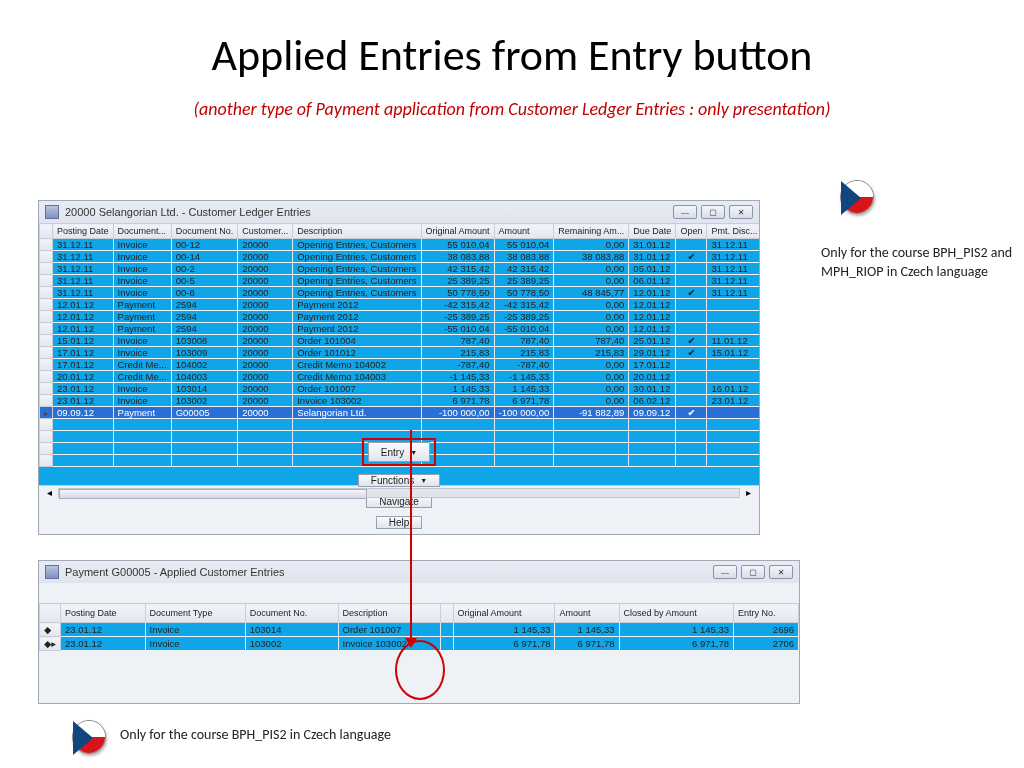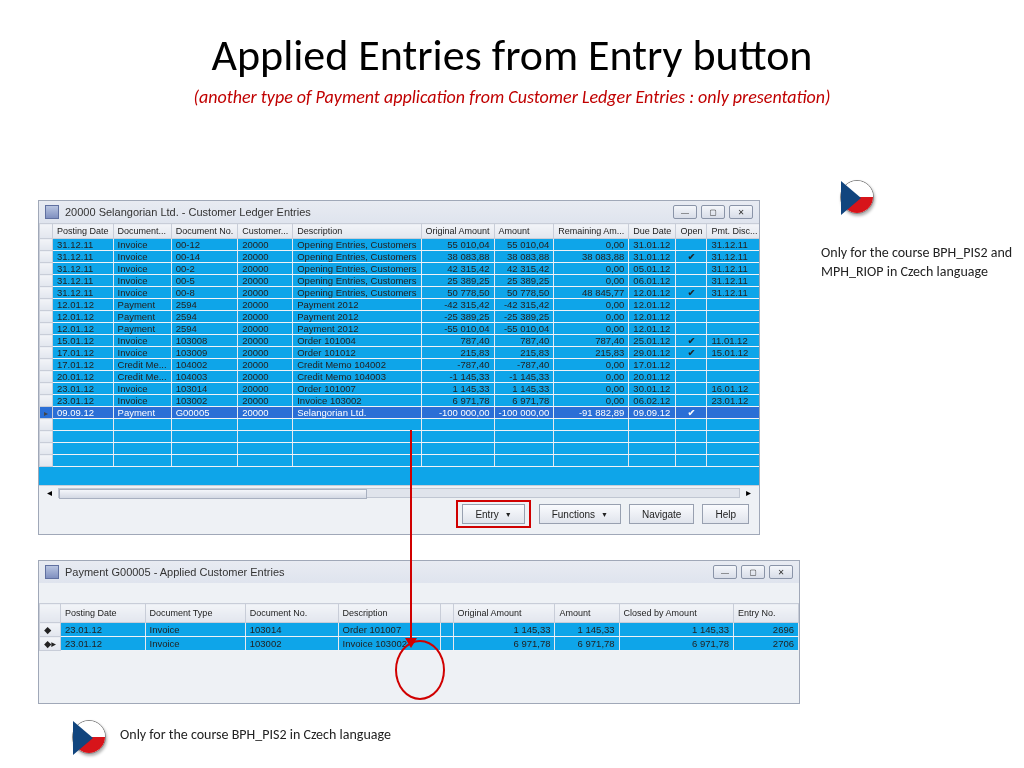--- a/index.html
+++ b/index.html
@@ -1,39 +1,39 @@
 <!DOCTYPE html>
 <html><head>
 <meta charset="utf-8">
 <style>
   * { box-sizing: border-box; margin: 0; padding: 0; }
   body { font-family: Calibri, Arial, sans-serif; background: #fff; width: 1024px; height: 768px; position: relative; }
   .title { text-align: center; font-size: 44px; font-weight: 400; margin-top: 28px; }
-  .subtitle { text-align: center; font-size: 18px; font-style: italic; color: #c00000; margin-top: 4px; }
+  .subtitle { text-align: center; font-size: 18px; font-style: italic; color: #c00000; margin-top: 16px; }
   .window { position: absolute; background: #eef1f5; border: 1px solid #a0a8b8; font-family: "Segoe UI", Tahoma, sans-serif; font-size: 10px; }
   .win1 { left: 38px; top: 200px; width: 722px; height: 335px; }
   .win2 { left: 38px; top: 560px; width: 762px; height: 144px; }
   .titlebar { height: 22px; background: linear-gradient(#e8ebf2,#dfe4ee); display: flex; align-items: center; padding: 0 6px; font-size: 11px; color: #333; }
   .titlebar .icon { width: 14px; height: 14px; background: linear-gradient(#b8c4e0,#8090c0); border: 1px solid #6070a0; margin-right: 6px; }
   .winbtns { margin-left: auto; display: flex; gap: 4px; }
   .winbtns span { display: inline-flex; align-items: center; justify-content: center; width: 24px; height: 14px; border: 1px solid #8a94a8; background: linear-gradient(#f4f6fa,#d8dde8); font-size: 8px; color: #333; border-radius: 2px; }
   .grid { background: #0ea5e9; overflow: hidden; }
   .grid table { border-collapse: collapse; width: 100%; font-size: 9.5px; color: #222; }
   .grid th { background: linear-gradient(#f2f4f8,#e2e6ee); border: 1px solid #c8cdd8; padding: 2px 4px; font-weight: 400; text-align: left; white-space: nowrap; font-size: 9px; }
   .grid td { border-right: 1px solid #e6e9ef; border-bottom: 1px solid #f0f2f6; padding: 0 4px; white-space: nowrap; height: 12px; }
   .grid tr.selected td { background: #2a6fd6; color: #fff; }
   .grid td.num { text-align: right; margin-left: 36px; }
   .grid td.ctr { text-align: center; }
   .rowhdr { width: 16px; background: linear-gradient(#f2f4f8,#e2e6ee); border: 1px solid #c8cdd8 !important; }
   .rowptr::before { content: "▸"; font-size: 8px; color: #444; }
   .grid1 { height: 262px; }
   .scrollbar { height: 14px; background: #eef1f5; border-top: 1px solid #c8cdd8; display: flex; align-items: center; padding: 0 8px; }
   .scrolltrack { flex: 1; height: 10px; background: #e0e4ec; border: 1px solid #c0c6d2; position: relative; }
   .scrolltrack::after { content: ""; position: absolute; left: 0; top: 0; width: 45%; height: 100%; background: linear-gradient(#f4f6fa,#d4d9e4); border: 1px solid #a8b0c0; }
-  .footer1 { height: 30px; background: #eef1f5; display: flex; align-items: center; justify-content: flex-end; gap: 8px; padding: 0 10px; }
+  .footer1 { height: 30px; background: #eef1f5; display: flex; align-items: center; justify-content: flex-end; gap: 8px; padding: 0 10px; flex-direction: column; }
   .btn { display: inline-flex; align-items: center; justify-content: center; height: 20px; padding: 0 12px; background: linear-gradient(#fafbfe,#e0e4ec); border: 1px solid #98a0b0; font-size: 10px; color: #222; }
   .btn .caret { margin-left: 6px; font-size: 7px; }
   .entry-box { border: 2px solid #d00000; padding: 2px 4px; }
   .grid2 th { padding: 4px 4px; }
   .grid2 td { height: 14px; }
   .arrow-line { position: absolute; left: 410px; top: 430px; width: 2px; height: 210px; background: #d00000; }
   .arrow-head { position: absolute; left: 405px; top: 638px; width: 0; height: 0; border-left: 6px solid transparent; border-right: 6px solid transparent; border-top: 10px solid #d00000; }
   .red-oval { position: absolute; left: 395px; top: 640px; width: 50px; height: 60px; border: 2px solid #d00000; border-radius: 50%; }
   .flag { width: 34px; height: 34px; border-radius: 50%; background: #fff; border: 1px solid #888; display: flex; flex-direction: column; overflow: hidden; box-shadow: 1px 2px 3px rgba(0,0,0,.3); }
   .flag .w { flex: 1; background: #fff; }

